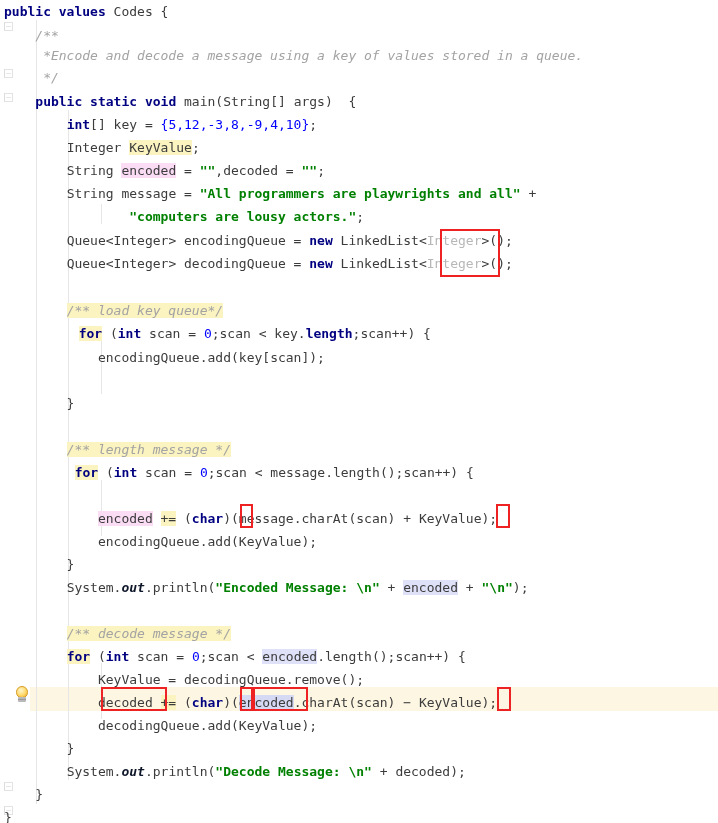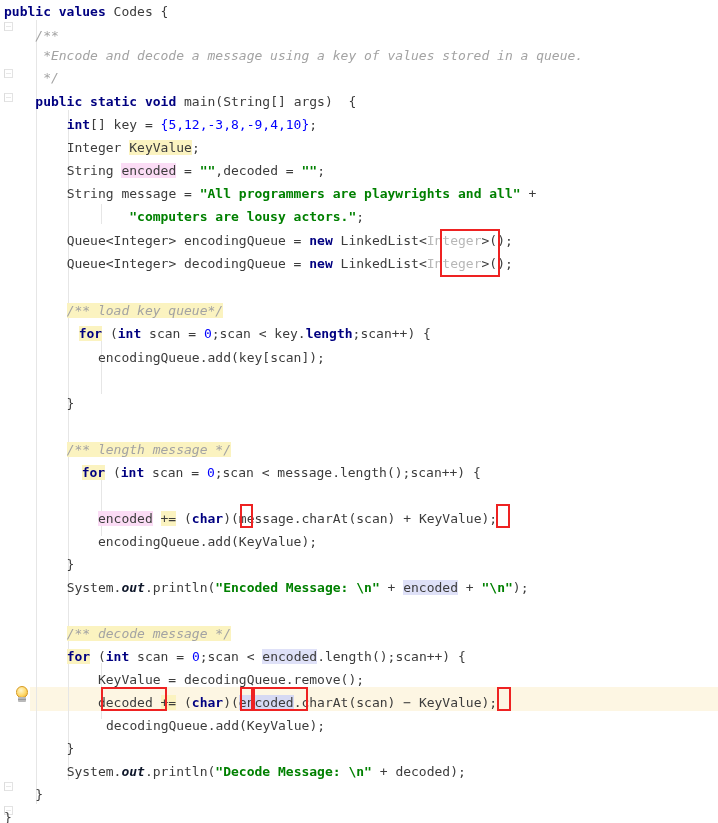--- a/index.html
+++ b/index.html
@@ -111,40 +111,40 @@
 
     <div class="line" style="top:322px;position:absolute;left:0;"><span class="txt" style="padding-left:16px;">        <span class="kw hl-yellow">for</span> (<span class="kw">int</span> <span class="fld">scan</span> = <span class="num">0</span>;<span class="fld">scan</span> &lt; <span class="fld">key</span>.<span class="kw">length</span>;<span class="fld">scan</span>++) {</span></div>
 
     <div class="line" style="top:346px;position:absolute;left:0;"><span class="txt" style="padding-left:4px;">            <span class="fld">encodingQueue</span>.<span class="fld">add</span>(<span class="fld">key</span>[<span class="fld">scan</span>]);</span></div>
 
 
     <div class="line" style="top:392px;position:absolute;left:0;"><span class="txt" style="padding-left:4px;">        }</span></div>
 
     <div class="line" style="top:438px;position:absolute;left:0;"><span class="txt" style="padding-left:4px;">        <span class="cmt hl-yellow">/** length message */</span></span></div>
 
-    <div class="line" style="top:461px;position:absolute;left:0;"><span class="txt" style="padding-left:19px;">        <span class="kw hl-yellow">for</span> (<span class="kw">int</span> <span class="fld">scan</span> = <span class="num">0</span>;<span class="fld">scan</span> &lt; <span class="fld">message</span>.<span class="fld">length</span>();<span class="fld">scan</span>++) {</span></div>
+    <div class="line" style="top:461px;position:absolute;left:0;"><span class="txt" style="padding-left:12px;">        <span class="kw hl-yellow">for</span> (<span class="kw">int</span> <span class="fld">scan</span> = <span class="num">0</span>;<span class="fld">scan</span> &lt; <span class="fld">message</span>.<span class="fld">length</span>();<span class="fld">scan</span>++) {</span></div>
 
 
     <div class="line" style="top:507px;position:absolute;left:0;"><span class="txt" style="padding-left:4px;">            <span class="fld hl-pink">encoded</span> <span class="hl-yellow">+=</span> (<span class="kw">char</span>)(<span class="fld">message</span>.<span class="fld">charAt</span>(<span class="fld">scan</span>) + <span class="fld">KeyValue</span>);</span></div>
 
     <div class="line" style="top:530px;position:absolute;left:0;"><span class="txt" style="padding-left:4px;">            <span class="fld">encodingQueue</span>.<span class="fld">add</span>(<span class="fld">KeyValue</span>);</span></div>
 
     <div class="line" style="top:553px;position:absolute;left:0;"><span class="txt" style="padding-left:4px;">        }</span></div>
 
     <div class="line" style="top:576px;position:absolute;left:0;"><span class="txt" style="padding-left:4px;">        <span class="fld">System</span>.<span class="stat">out</span>.<span class="fld">println</span>(<span class="str">"Encoded Message: \n"</span> + <span class="fld hl-blue">encoded</span> + <span class="str">"\n"</span>);</span></div>
 
     <div class="line" style="top:622px;position:absolute;left:0;"><span class="txt" style="padding-left:4px;">        <span class="cmt hl-yellow">/** decode message */</span></span></div>
 
     <div class="line" style="top:645px;position:absolute;left:0;"><span class="txt" style="padding-left:4px;">        <span class="kw hl-yellow">for</span> (<span class="kw">int</span> <span class="fld">scan</span> = <span class="num">0</span>;<span class="fld">scan</span> &lt; <span class="fld hl-blue">encoded</span>.<span class="fld">length</span>();<span class="fld">scan</span>++) {</span></div>
 
     <div class="line" style="top:668px;position:absolute;left:0;"><span class="txt" style="padding-left:4px;text-align:right;">            <span class="fld">KeyValue</span> = <span class="fld">decodingQueue</span>.<span class="fld">remove</span>();</span></div>
 
     <div class="line" style="top:691px;position:absolute;left:0;"><span class="txt" style="padding-left:4px;">            <span class="fld">decoded</span> <span class="hl-yellow">+=</span> (<span class="kw">char</span>)(<span class="fld hl-occ">encoded</span>.<span class="fld">charAt</span>(<span class="fld">scan</span>) − <span class="fld">KeyValue</span>);</span></div>
 
-    <div class="line" style="top:714px;position:absolute;left:8px;"><span class="txt" style="padding-left:4px;">            <span class="fld">decodingQueue</span>.<span class="fld">add</span>(<span class="fld">KeyValue</span>);</span></div>
+    <div class="line" style="top:714px;position:absolute;left:0;"><span class="txt" style="padding-left:4px;">            <span class="fld">decodingQueue</span>.<span class="fld">add</span>(<span class="fld">KeyValue</span>);</span></div>
 
     <div class="line" style="top:737px;position:absolute;left:0;"><span class="txt" style="padding-left:4px;">        }</span></div>
 
     <div class="line" style="top:760px;position:absolute;left:0;"><span class="txt" style="padding-left:4px;">        <span class="fld">System</span>.<span class="stat">out</span>.<span class="fld">println</span>(<span class="str">"Decode Message: \n"</span> + <span class="fld">decoded</span>);</span></div>
 
     <div class="line" style="top:783px;position:absolute;left:0;"><span class="txt" style="padding-left:4px;">    }</span></div>
 
     <div class="line" style="top:806px;position:absolute;left:0;"><span class="txt" style="padding-left:4px;">}</span></div>
 
   </div>

